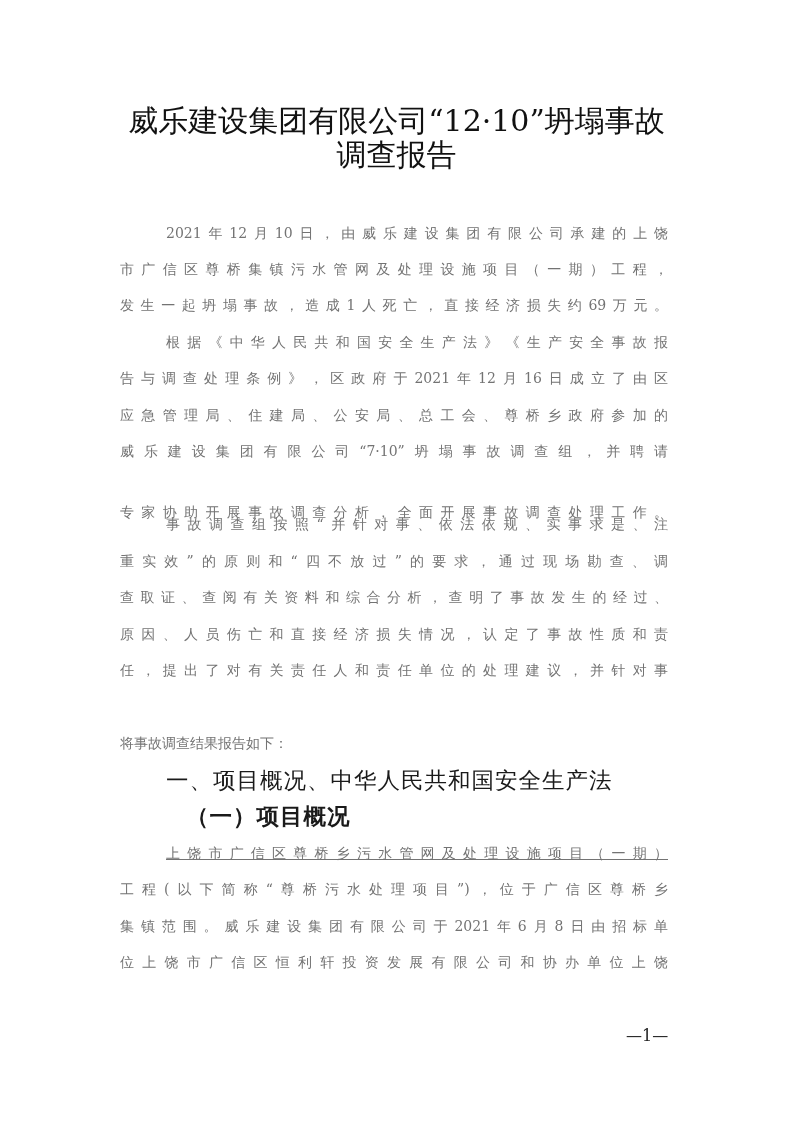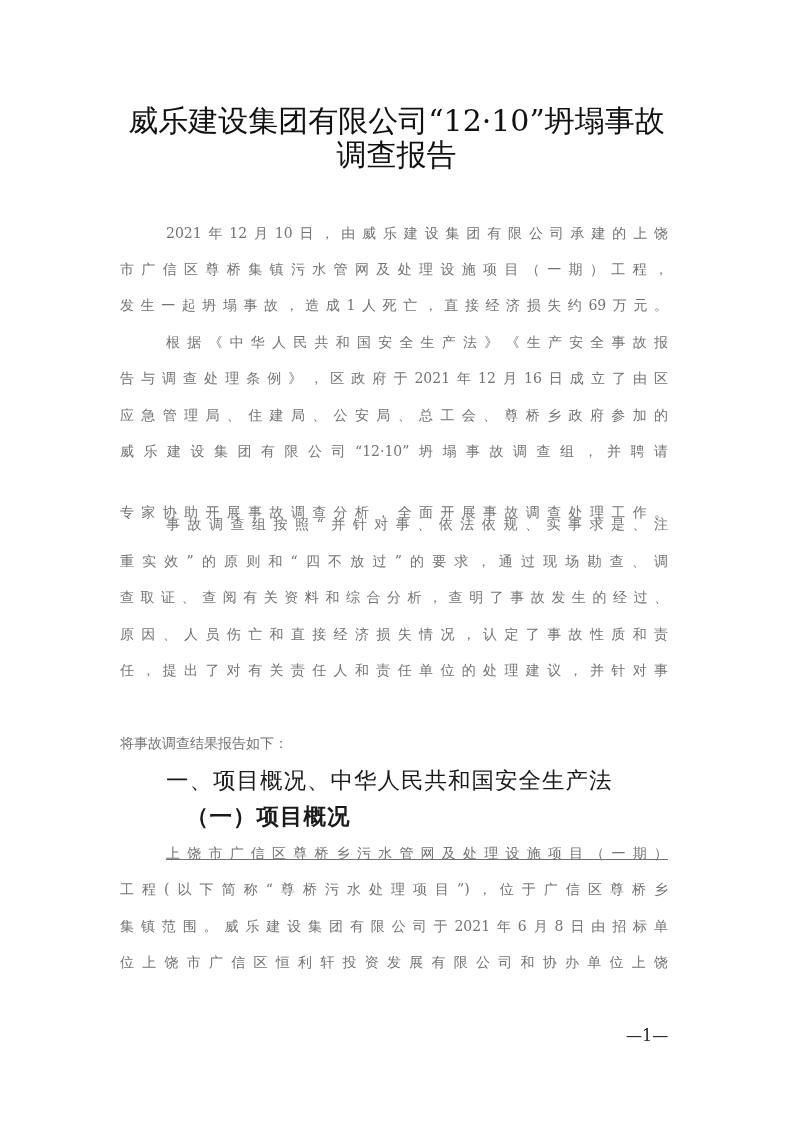--- a/index.html
+++ b/index.html
@@ -28,21 +28,21 @@
   <div class="title l1">威乐建设集团有限公司“12·10”坍塌事故</div>
   <div class="title l2">调查报告</div>
 
   <div class="line indent" style="top:215px;">2021年12月10日，由威乐建设集团有限公司承建的上饶</div>
   <div class="line" style="top:251px;">市广信区尊桥集镇污水管网及处理设施项目（一期）工程，</div>
   <div class="line" style="top:287px;">发生一起坍塌事故，造成1人死亡，直接经济损失约69万元。</div>
 
   <div class="line indent" style="top:324px;">根据《中华人民共和国安全生产法》《生产安全事故报</div>
   <div class="line" style="top:360px;">告与调查处理条例》，区政府于2021年12月16日成立了由区</div>
   <div class="line" style="top:397px;">应急管理局、住建局、公安局、总工会、尊桥乡政府参加的</div>
-  <div class="line" style="top:433px;">威乐建设集团有限公司“12·10”坍塌事故调查组，并聘请</div>
+  <div class="line" style="top:433px;">威乐建设集团有限公司“7·10”坍塌事故调查组，并聘请</div>
   <div class="line" style="top:494px;">专家协助开展事故调查分析，全面开展事故调查处理工作。</div>
 
   <div class="line indent" style="top:506px;">事故调查组按照“并针对事、依法依规、实事求是、注</div>
   <div class="line" style="top:543px;">重实效”的原则和“四不放过”的要求，通过现场勘查、调</div>
   <div class="line" style="top:579px;">查取证、查阅有关资料和综合分析，查明了事故发生的经过、</div>
   <div class="line" style="top:616px;">原因、人员伤亡和直接经济损失情况，认定了事故性质和责</div>
   <div class="line" style="top:652px;">任，提出了对有关责任人和责任单位的处理建议，并针对事</div>
   <div class="line last" style="top:725px;">将事故调查结果报告如下：</div>
 
   <div class="heading1" style="top:762px;">一、项目概况、中华人民共和国安全生产法</div>

